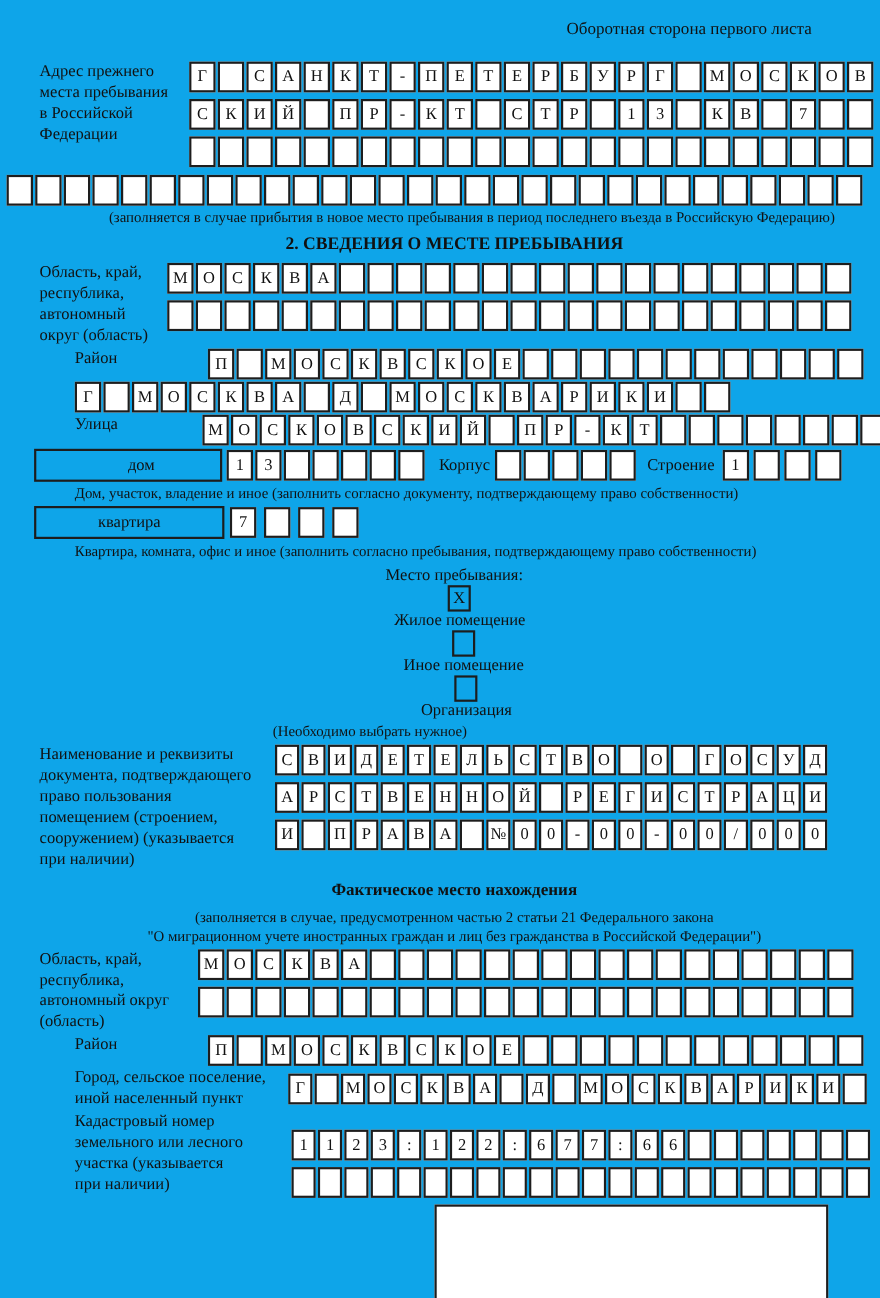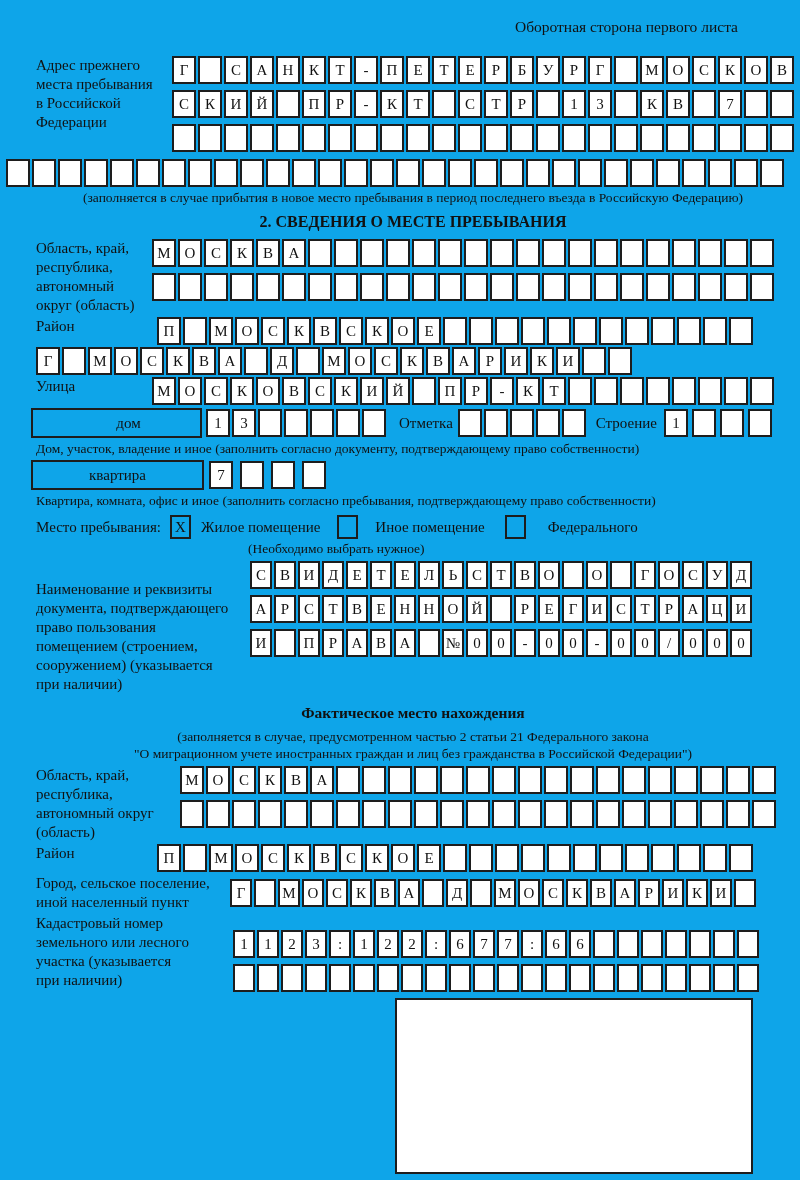--- a/index.html
+++ b/index.html
@@ -23,38 +23,38 @@
     border:2px solid #1d1d1d;background:#fff;
     display:inline-flex;align-items:center;justify-content:center;
     font-size:15px;line-height:1;
   }
   .tight .cell{width:22px;}
   .hint{font-size:13.5px;line-height:17px;}
   .center{text-align:center;}
   .sec-title{font-size:16px;font-weight:bold;text-align:center;margin:7px 0 8px 0;}
   .fact-title{font-size:15.5px;font-weight:bold;text-align:center;margin:10px 0 6px 0;}
   .w136{width:136px;} .w116{width:116px;} .w121{width:121px;} .w134{width:134px;}
-  .w144{width:144px;} .w194{width:194px;} .w197{width:197px;} .w214{width:214px;margin-top:19px;}
+  .w144{width:144px;} .w194{width:194px;} .w197{width:197px;} .w214{width:214px;}
   .fullrow{margin-left:-30px;margin-top:7px;}
   .labelbox{
     box-sizing:border-box;border:2px solid #1d1d1d;height:30px;flex:none;
     display:flex;align-items:center;justify-content:center;font-size:15px;
   }
   .houserow{display:flex;align-items:center;margin-left:-5px;margin-top:3px;}
   .inline-lbl{font-size:15px;flex:none;}
   .chk{
     width:21px;height:24px;box-sizing:border-box;border:2px solid #1d1d1d;flex:none;
     display:inline-flex;align-items:center;justify-content:center;font-size:15px;
   }
   .stamp-box{
     box-sizing:border-box;border:2px solid #1d1d1d;
     width:358px;height:176px;margin:6px 0 8px 359px;background:#fff;
   }
   .stamp-caption{width:408px;margin-left:336px;font-size:13.5px;line-height:18px;text-align:center;}
-  .mt2{margin-top:2px;} .mt4{margin-top:4px;} .mt6{margin-top:6px;}
+  .mt2{margin-top:2px;margin-left:32px;} .mt4{margin-top:4px;} .mt6{margin-top:6px;flex-direction:column;}
   .gap7{gap:7px;} .gap4{gap:4px;}
 </style>
 </head>
 <body>
 
 <div class="page">
 
   <div class="backnote">Оборотная сторона первого листа</div>
 
   <div class="row">
@@ -331,21 +331,21 @@
     <div class="labelbox" style="width:171px;padding-left:24px;">дом</div>
     <div class="cells" style="margin-left:4px;">
         <span class="cell">1</span>
         <span class="cell">3</span>
         <span class="cell"></span>
         <span class="cell"></span>
         <span class="cell"></span>
         <span class="cell"></span>
         <span class="cell"></span>
       </div>
-    <div class="inline-lbl" style="margin-left:13px;">Отметка</div>
+    <div class="inline-lbl" style="margin-left:13px;">Корпус</div>
     <div class="cells" style="margin-left:5px;">
         <span class="cell"></span>
         <span class="cell"></span>
         <span class="cell"></span>
         <span class="cell"></span>
         <span class="cell"></span>
       </div>
     <div class="inline-lbl" style="margin-left:10px;">Строение</div>
     <div class="cells gap4" style="margin-left:7px;">
         <span class="cell">1</span>
@@ -367,21 +367,21 @@
   </div>
   <div class="hint mt2">Квартира, комната, офис и иное (заполнить согласно пребывания, подтверждающему право собственности)</div>
 
   <div class="row mt6" style="align-items:center;">
     <div class="inline-lbl">Место пребывания:</div>
     <span class="chk" style="margin-left:9px;">X</span>
     <div class="inline-lbl" style="margin-left:10px;">Жилое помещение</div>
     <span class="chk" style="margin-left:17px;"></span>
     <div class="inline-lbl" style="margin-left:17px;">Иное помещение</div>
     <span class="chk" style="margin-left:20px;"></span>
-    <div class="inline-lbl" style="margin-left:22px;">Федерального</div>
+    <div class="inline-lbl" style="margin-left:22px;">Организация</div>
   </div>
   <div class="hint" style="margin-left:212px;margin-top:1px;">(Необходимо выбрать нужное)</div>
 
   <div class="row mt4">
     <div class="lbl w214">Наименование и реквизиты
 документа, подтверждающего
 право пользования
 помещением (строением,
 сооружением) (указывается
 при наличии)</div>

